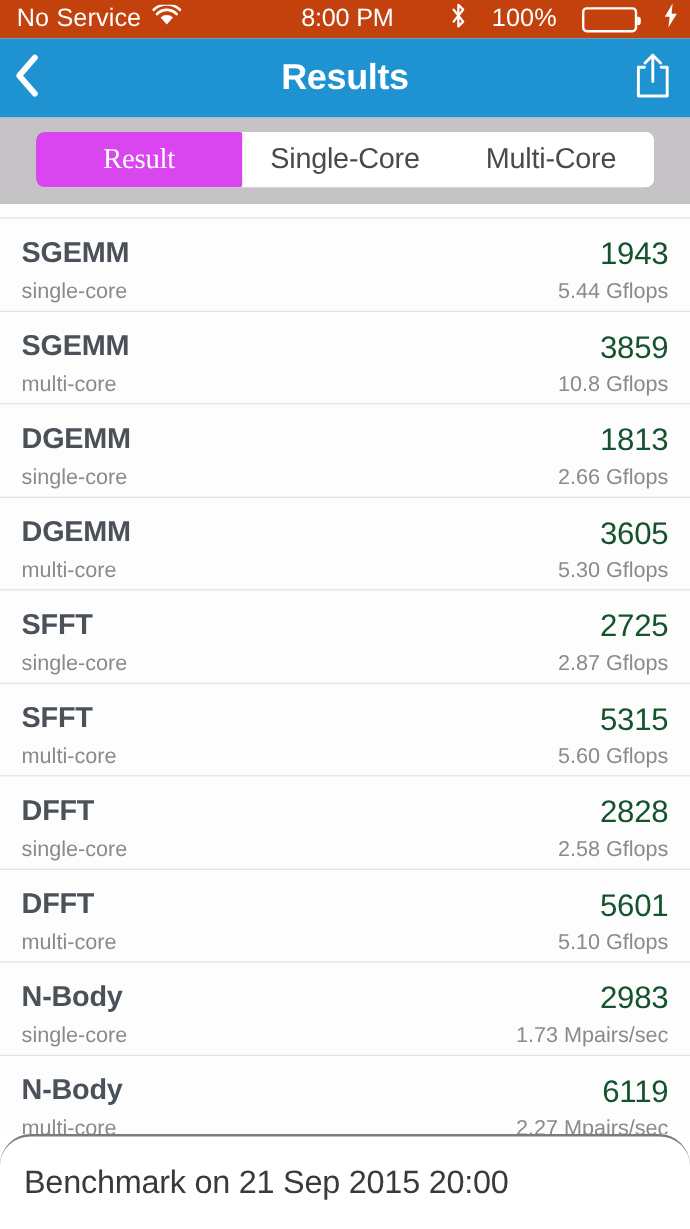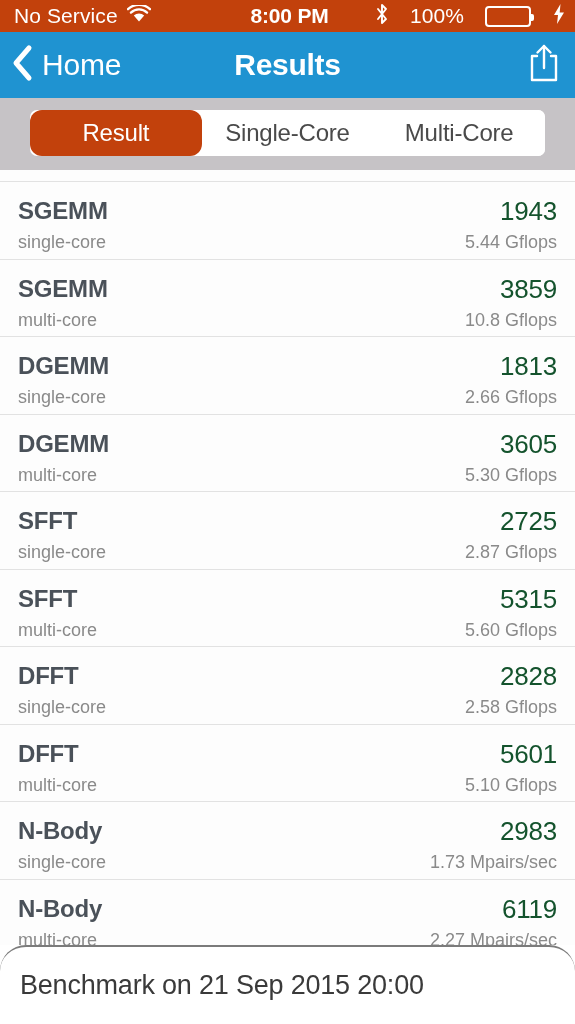--- a/index.html
+++ b/index.html
@@ -36,21 +36,21 @@
   }
   .status-left {
     display: flex;
     align-items: center;
     gap: 9px;
     padding-left: 14px;
     flex: 1 1 0;
   }
   .status-center {
     flex: 0 0 auto;
-    font-weight: bold;
+    font-weight: normal;
     letter-spacing: -0.2px;
   }
   .status-right {
     display: flex;
     align-items: center;
     justify-content: flex-end;
     gap: 21px;
     padding-right: 10px;
     flex: 1 1 0;
   }
@@ -152,23 +152,24 @@
     display: flex;
     align-items: center;
     justify-content: center;
     font-size: 24px;
     color: #4a4a4a;
     letter-spacing: -0.2px;
     cursor: pointer;
     background: #ffffff;
   }
   .seg.selected {
-    background: #c2410c;
+    background: #d946ef;
     color: #ffffff;
-    border-radius: 12px;
+    border-radius: 2px;
+    font-family: Liberation Serif, serif;
   }
 
   
   .list {
     position: absolute;
     top: 170px; left: 0;
     width: 575px;
     height: 775px;
     background: #fdfdfd;
     overflow: hidden;
@@ -273,21 +274,20 @@
     </div>
   </div>
 
   <div class="nav-bar">
     <div class="nav-back">
       <span>
         <svg width="24" height="40" viewBox="0 0 24 40">
           <path d="M19 5 L6 20 L19 35" stroke="#ffffff" stroke-width="5" fill="none" stroke-linecap="round" stroke-linejoin="round"></path>
         </svg>
       </span>
-      <span class="nav-back-label">Home</span>
     </div>
     <div class="nav-title">Results</div>
     <div class="nav-share">
       <span>
         <svg width="34" height="42" viewBox="0 0 34 42">
           <path d="M10 14 L5 14 L5 38 L29 38 L29 14 L24 14" stroke="#ffffff" stroke-width="2.4" fill="none" stroke-linecap="round" stroke-linejoin="round"></path>
           <path d="M17 4 L17 26" stroke="#ffffff" stroke-width="2.4" fill="none" stroke-linecap="round"></path>
           <path d="M10.5 10.5 L17 4 L23.5 10.5" stroke="#ffffff" stroke-width="2.4" fill="none" stroke-linecap="round" stroke-linejoin="round"></path>
         </svg>
       </span>

